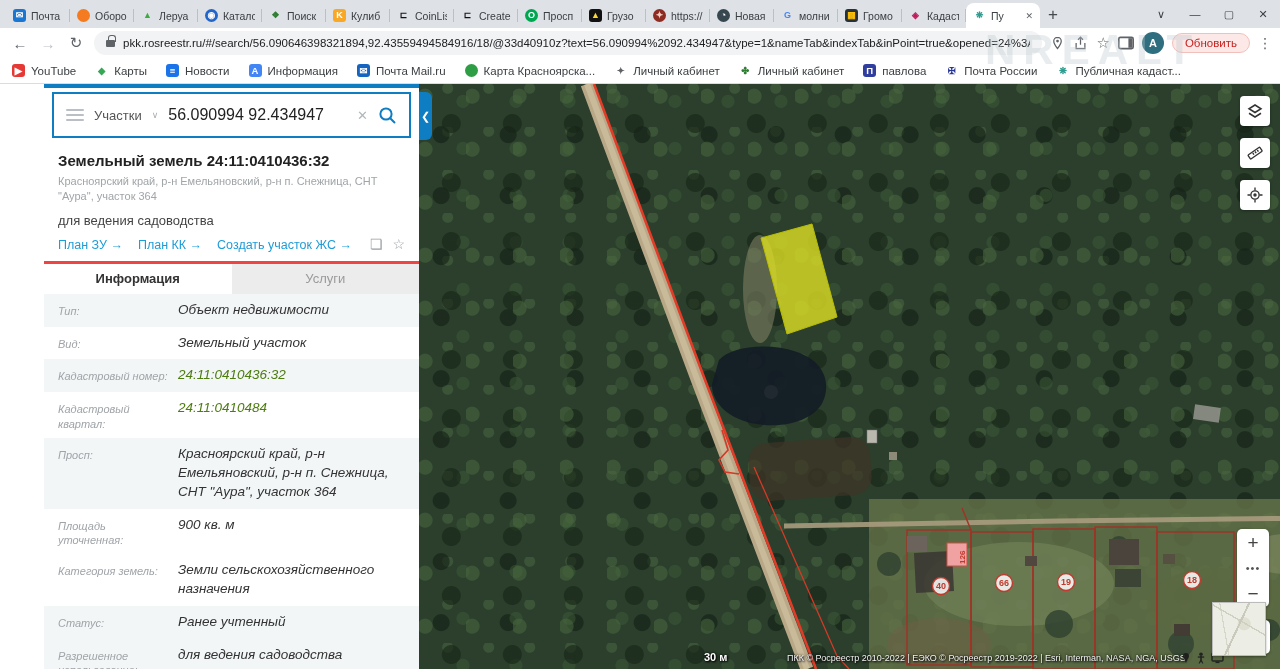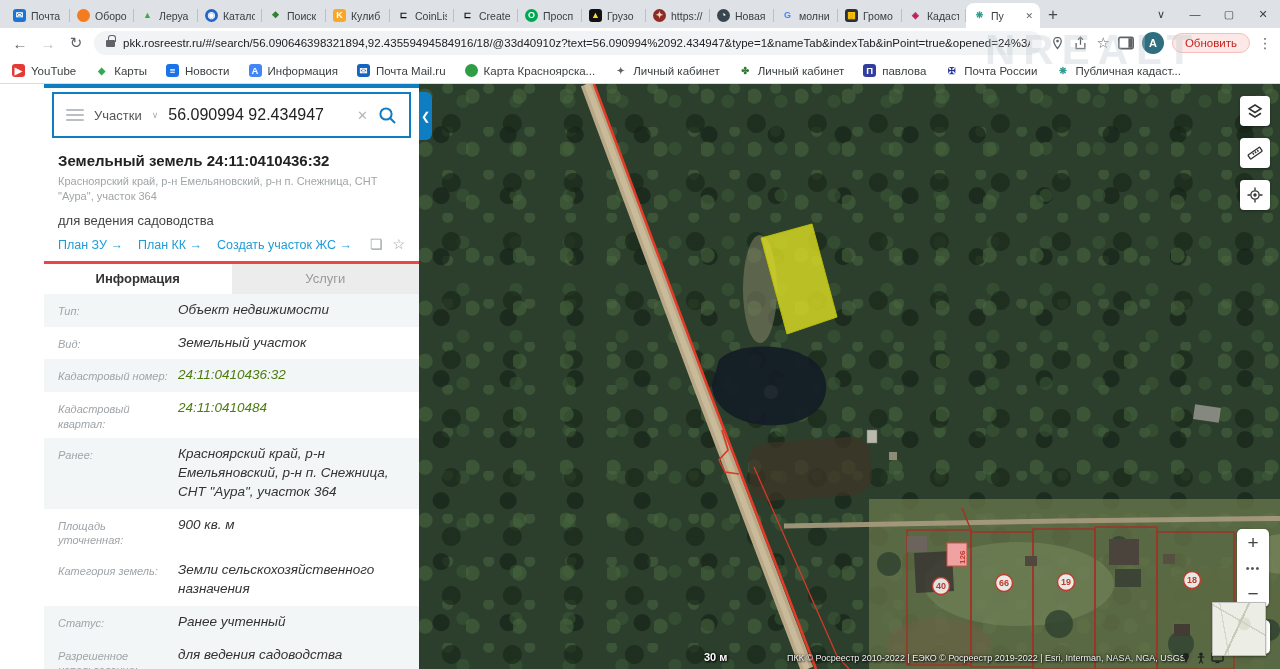--- a/index.html
+++ b/index.html
@@ -339,21 +339,21 @@
           </div>
           <div class="irow alt">
             <div class="ilabel">Кадастровый номер:</div>
             <div class="ivalue link">24:11:0410436:32</div>
           </div>
           <div class="irow">
             <div class="ilabel">Кадастровый квартал:</div>
             <div class="ivalue link">24:11:0410484</div>
           </div>
           <div class="irow alt">
-            <div class="ilabel">Ранее:</div>
+            <div class="ilabel">Просп:</div>
             <div class="ivalue">Красноярский край, р-н Емельяновский, р-н п. Снежница, СНТ "Аура", участок 364</div>
           </div>
           <div class="irow">
             <div class="ilabel">Площадь уточненная:</div>
             <div class="ivalue">900 кв. м</div>
           </div>
           <div class="irow">
             <div class="ilabel">Категория земель:</div>
             <div class="ivalue">Земли сельскохозяйственного назначения</div>
           </div>

